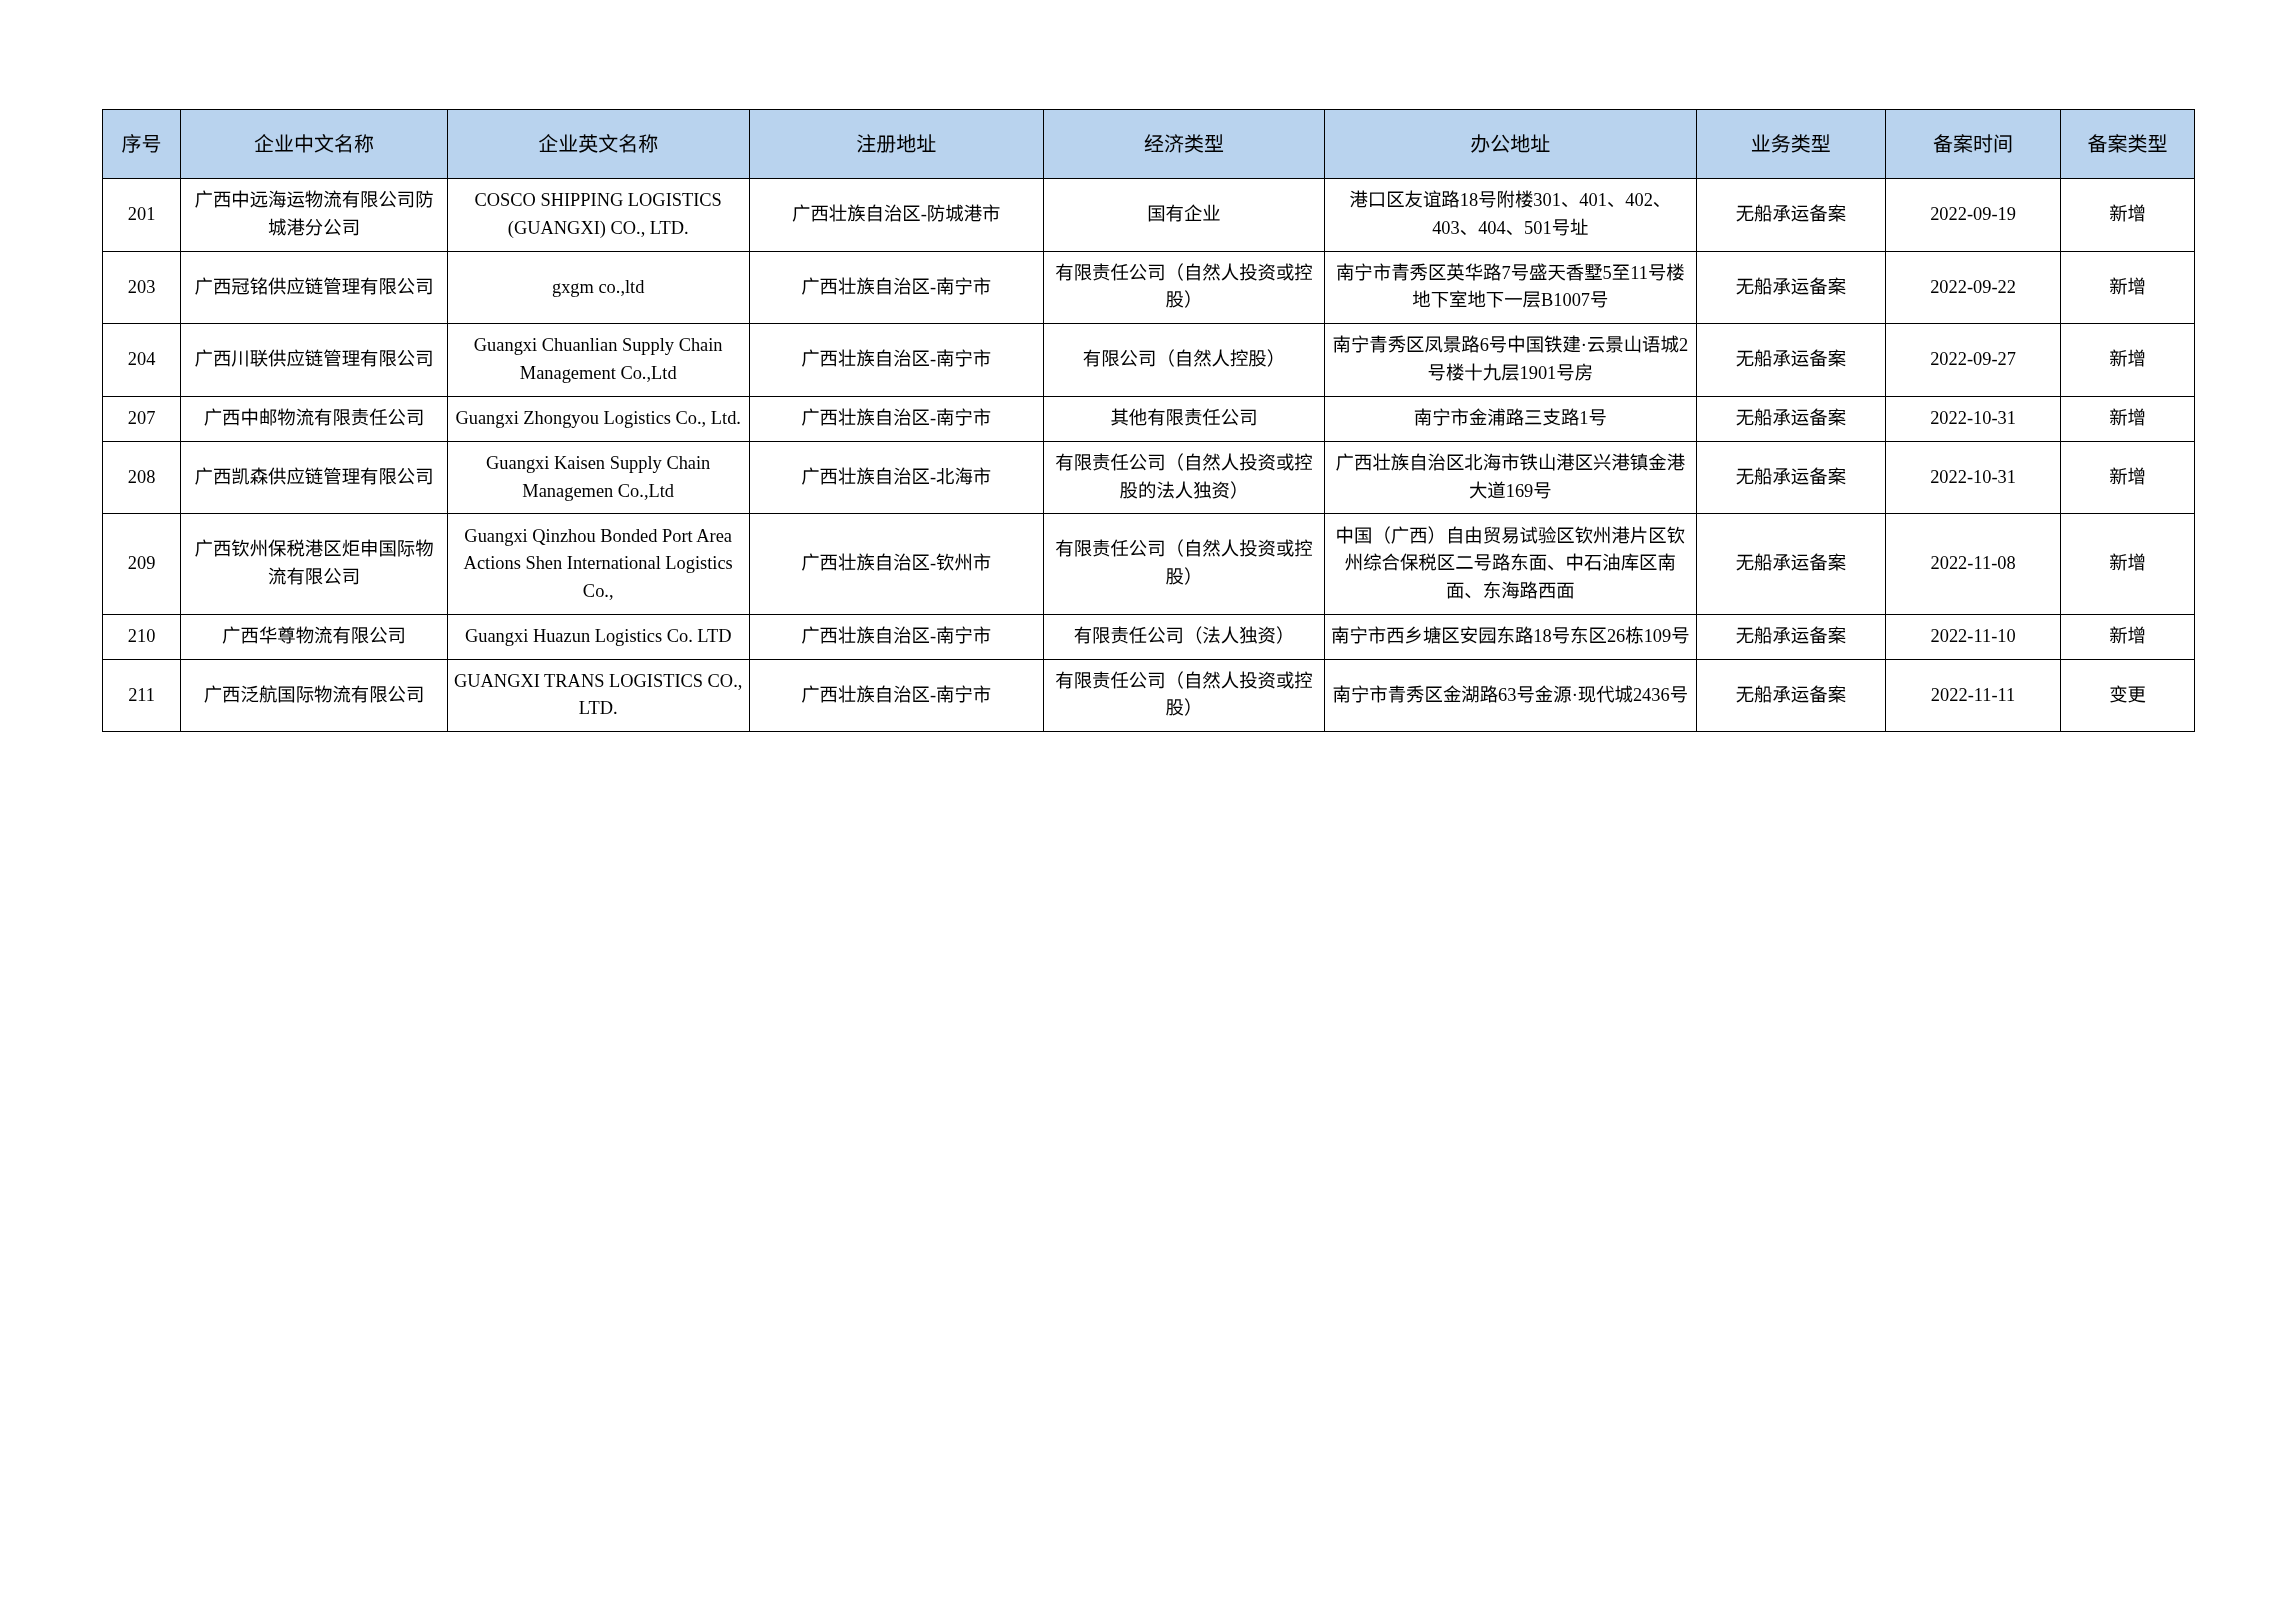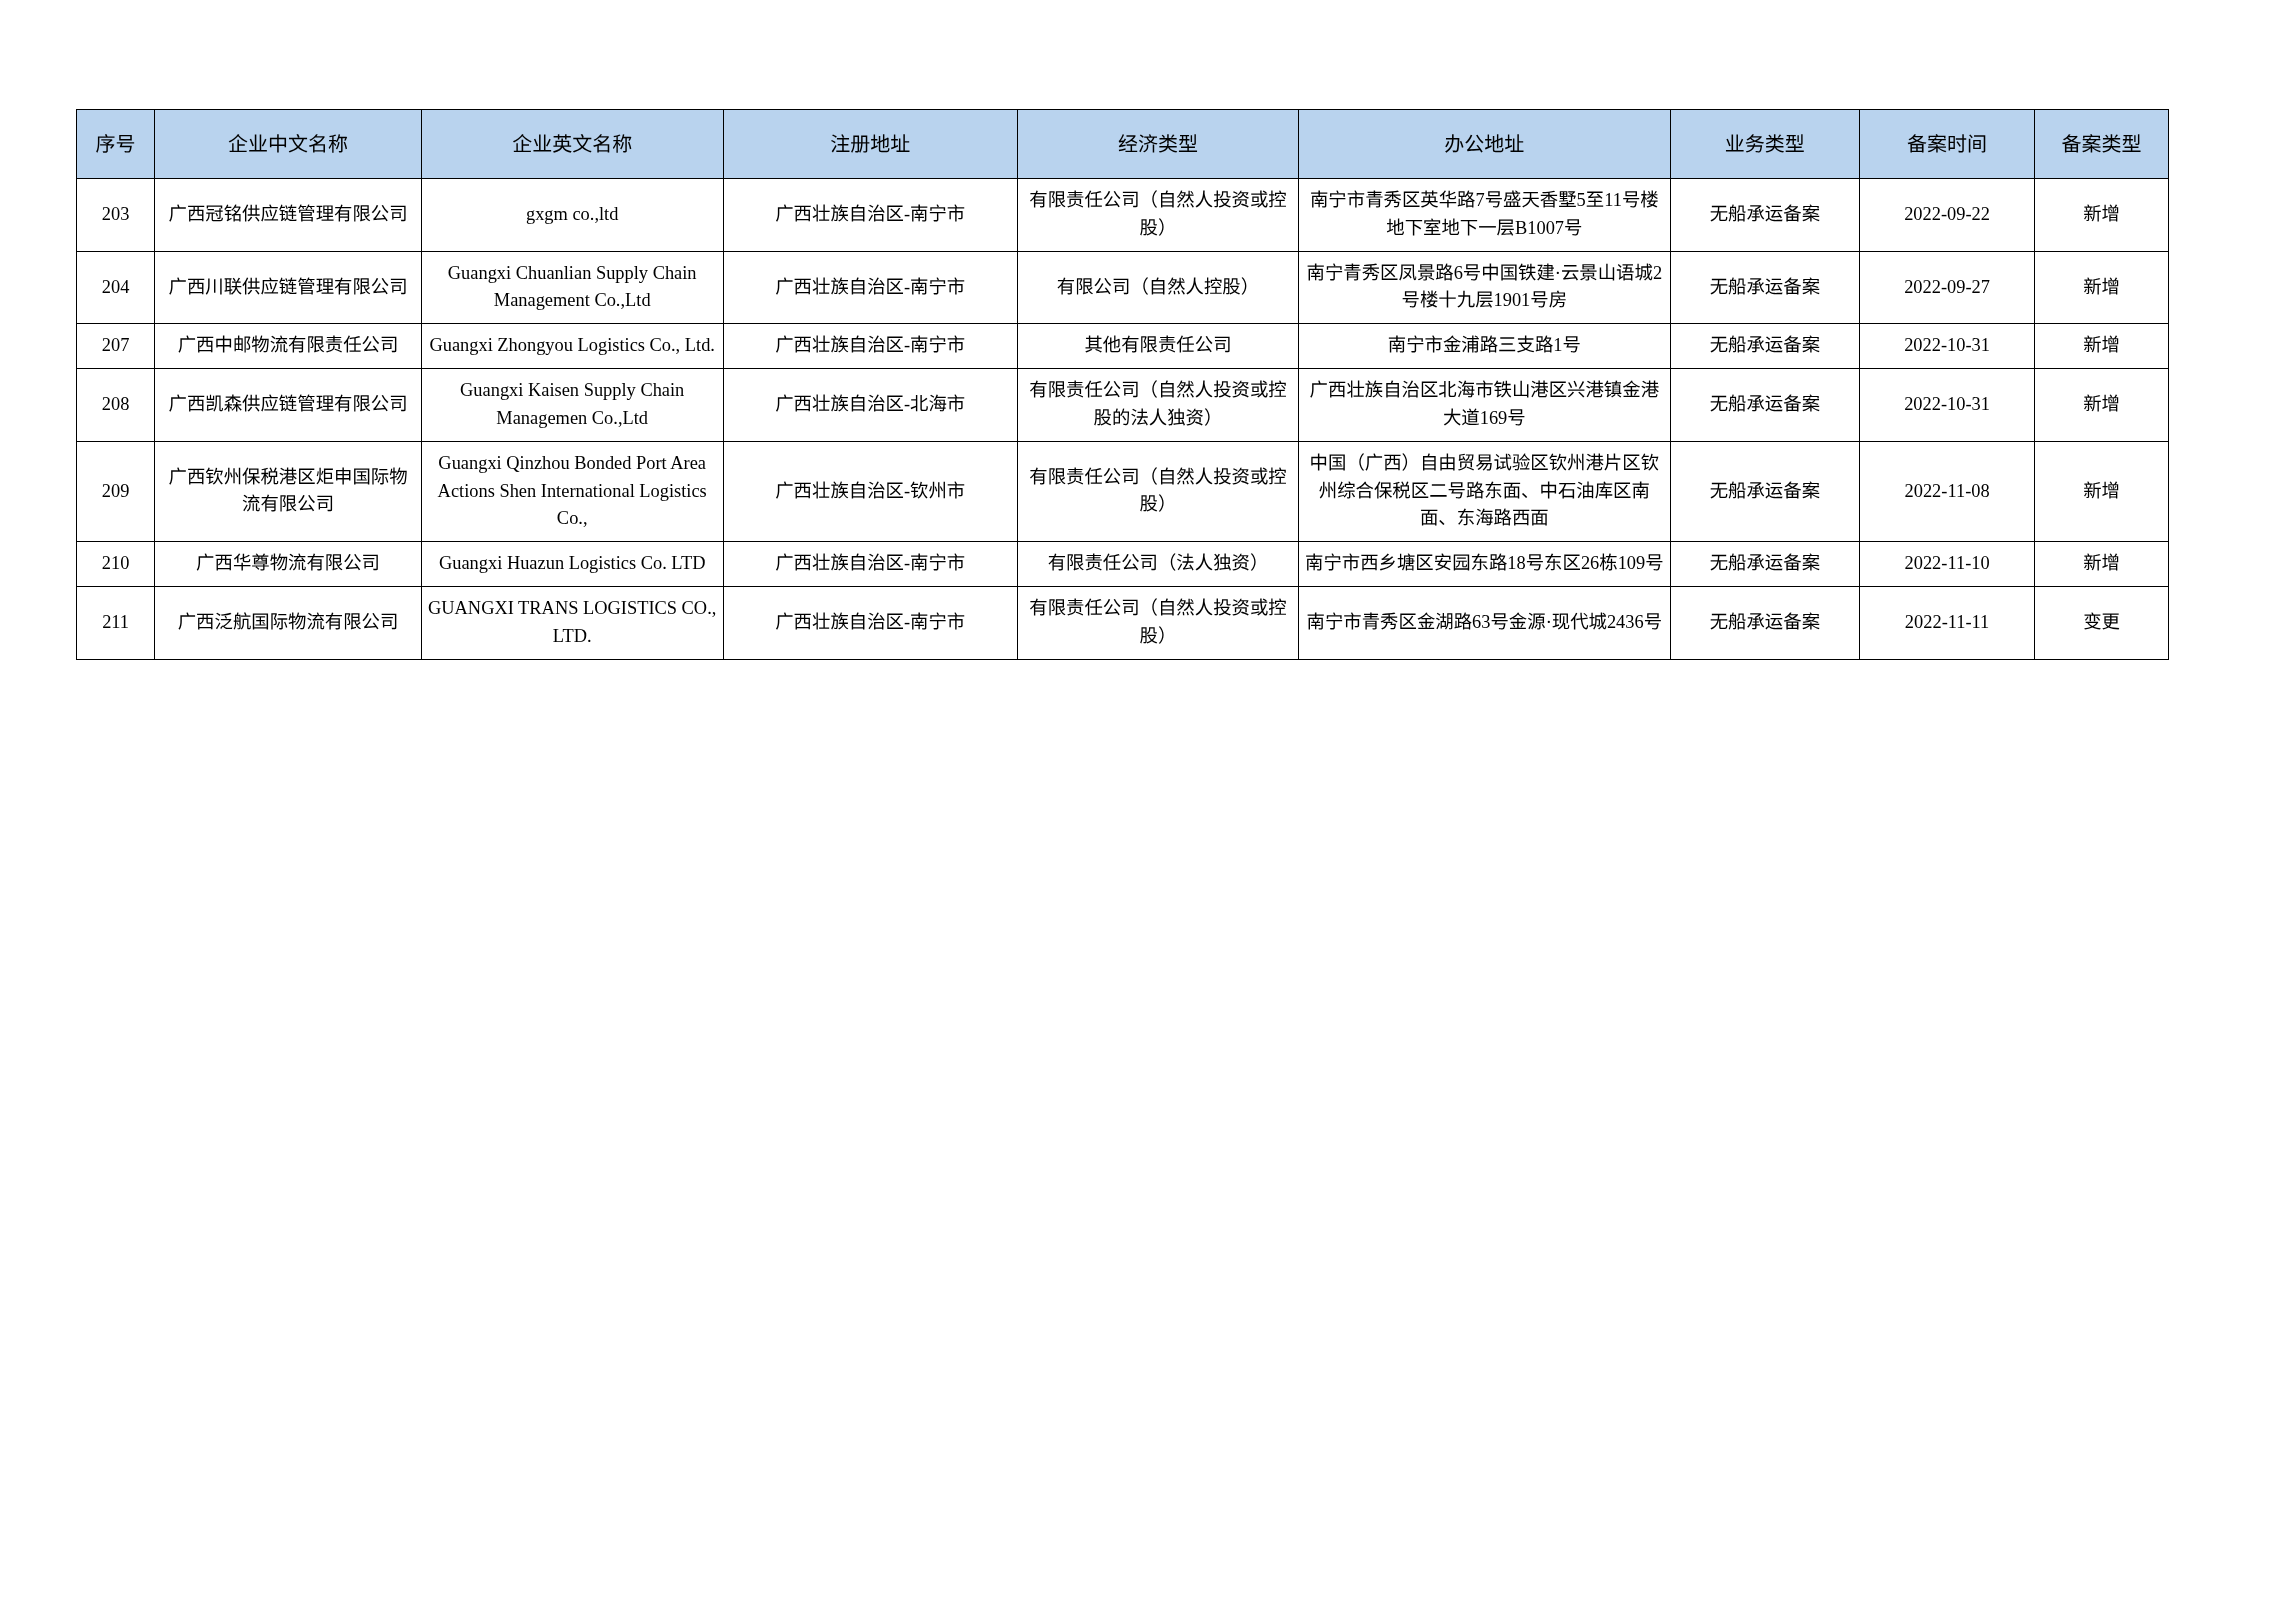--- a/index.html
+++ b/index.html
@@ -12,21 +12,21 @@
     height: 1623px;
     font-family: "Liberation Serif", "DejaVu Serif", serif;
     color: #000000;
     -webkit-font-smoothing: antialiased;
   }
   .page {
     position: relative;
     width: 2295px;
     height: 1198px;
     box-sizing: border-box;
-    padding: 109px 102px 0 76px;
+    padding: 109px 102px 0 102px;
   }
   table.reg-table {
     border-collapse: collapse;
     width: 2093px;
     table-layout: fixed;
   }
   table.reg-table th,
   table.reg-table td {
     border: 1.4px solid #000000;
     text-align: center;
@@ -84,20 +84,31 @@
         <th>企业英文名称</th>
         <th>注册地址</th>
         <th>经济类型</th>
         <th>办公地址</th>
         <th>业务类型</th>
         <th>备案时间</th>
         <th>备案类型</th>
       </tr>
     </thead>
     <tbody>
+      <tr>
+        <td class="seq-cell">201</td>
+        <td class="cn-cell">广西中远海运物流有限公司防城港分公司</td>
+        <td class="en-cell">COSCO SHIPPING LOGISTICS (GUANGXI) CO., LTD.</td>
+        <td>广西壮族自治区-防城港市</td>
+        <td>国有企业</td>
+        <td class="office-cell">港口区友谊路18号附楼301、401、402、403、404、501号址</td>
+        <td>无船承运备案</td>
+        <td class="date-cell">2022-09-19</td>
+        <td>新增</td>
+      </tr>
       <tr>
         <td class="seq-cell">203</td>
         <td class="cn-cell">广西冠铭供应链管理有限公司</td>
         <td class="en-cell">gxgm co.,ltd</td>
         <td>广西壮族自治区-南宁市</td>
         <td>有限责任公司（自然人投资或控股）</td>
         <td class="office-cell">南宁市青秀区英华路7号盛天香墅5至11号楼地下室地下一层B1007号</td>
         <td>无船承运备案</td>
         <td class="date-cell">2022-09-22</td>
         <td>新增</td>

